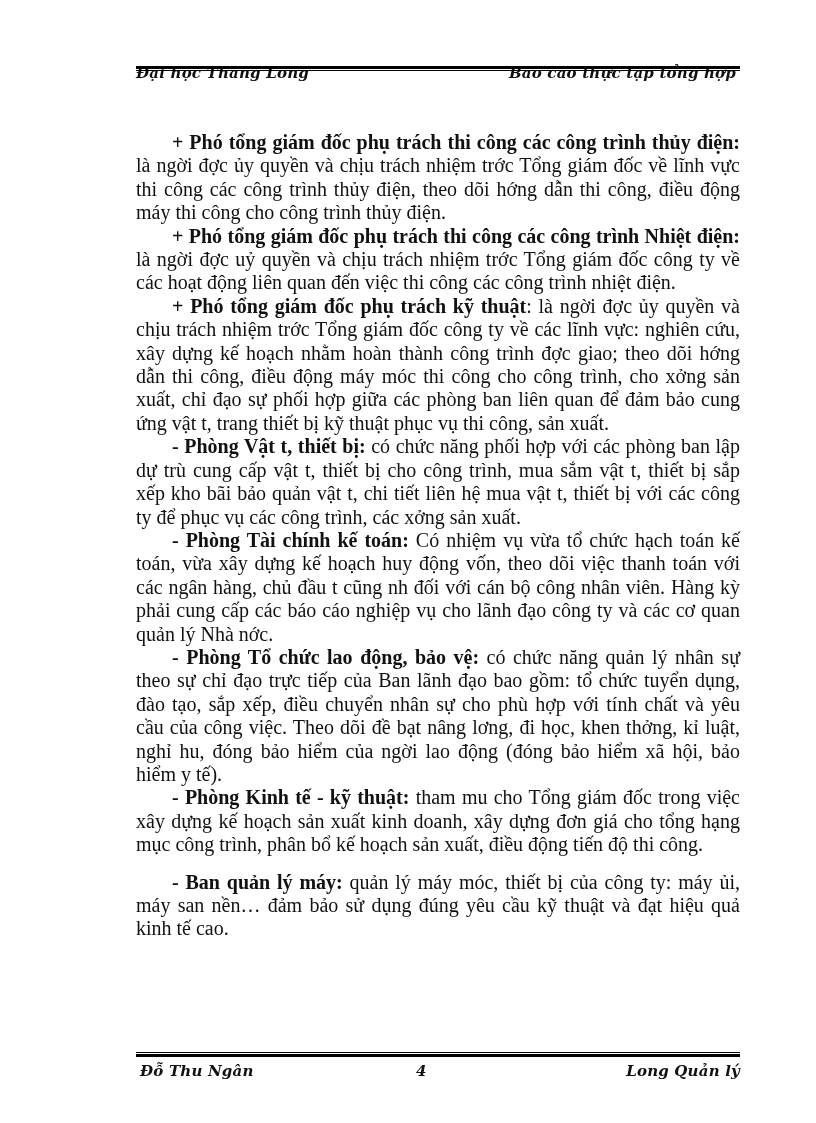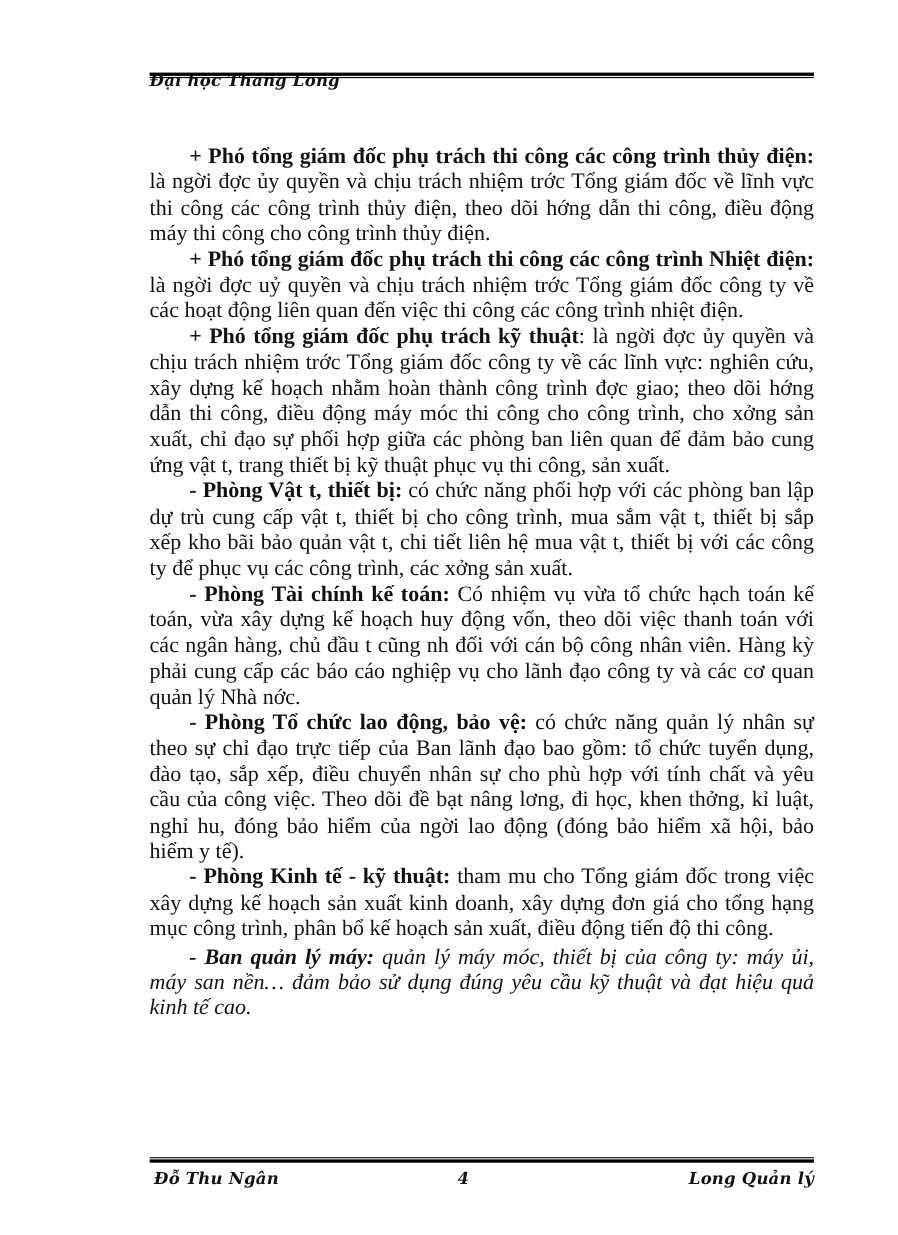--- a/index.html
+++ b/index.html
@@ -16,28 +16,29 @@
   .rule-bottom { position: absolute; left: 136px; width: 604px; top: 1052px; }
   .rule-bottom .thin { height: 1px; background: #000; }
   .rule-bottom .thick { height: 3px; background: #000; margin-top: 1px; }
   .footer { position: absolute; left: 136px; width: 604px; top: 1060px; height: 24px; }
   .footer .left { left: 4px; top: 2px; }
   .footer .center { left: 280px; top: 2px; }
   .footer .right { right: 0; top: 2px; }
   .content { position: absolute; left: 136px; width: 604px; top: 131px; font-size: 20px; line-height: 23.4px; text-align: justify; }
   .content p { margin: 0; text-indent: 36px; }
   .content p.indent-wide { text-indent: 38px; }
-  .content p.last { margin-top: 2px; font-style: italic; }
+  .content p.last { margin-top: 14px; }
   b { font-weight: bold; }
 </style>
 </head>
 <body>
 
 <div class="header">
   <span class="left">Đại học Thăng Long</span>
+  <span class="right">Báo cáo thực tập tổng hợp</span>
 </div>
 <div class="rule-top">
   <div class="thick"></div>
   <div class="thin"></div>
 </div>
 
 <div class="content">
   <p><b>+ Phó tổng giám đốc phụ trách thi công các công trình thủy điện:</b><span> là ngời đợc ủy quyền và chịu trách nhiệm trớc Tổng giám đốc về lĩnh vực thi công các công trình thủy điện, theo dõi hớng dẫn thi công, điều động máy thi công cho công trình thủy điện.</span></p>
   <p><b>+ Phó tổng giám đốc phụ trách thi công các công trình Nhiệt điện:</b><span> là ngời đợc uỷ quyền và chịu trách nhiệm trớc Tổng giám đốc công ty về các hoạt động liên quan đến việc thi công các công trình nhiệt điện.</span></p>
   <p><b>+ Phó tổng giám đốc phụ trách kỹ thuật</b><span>: là ngời đợc ủy quyền và chịu trách nhiệm trớc Tổng giám đốc công ty về các lĩnh vực: nghiên cứu, xây dựng kế hoạch nhằm hoàn thành công trình đợc giao; theo dõi hớng dẫn thi công, điều động máy móc thi công cho công trình, cho xởng sản xuất, chỉ đạo sự phối hợp giữa các phòng ban liên quan để đảm bảo cung ứng vật t, trang thiết bị kỹ thuật phục vụ thi công, sản xuất.</span></p>

